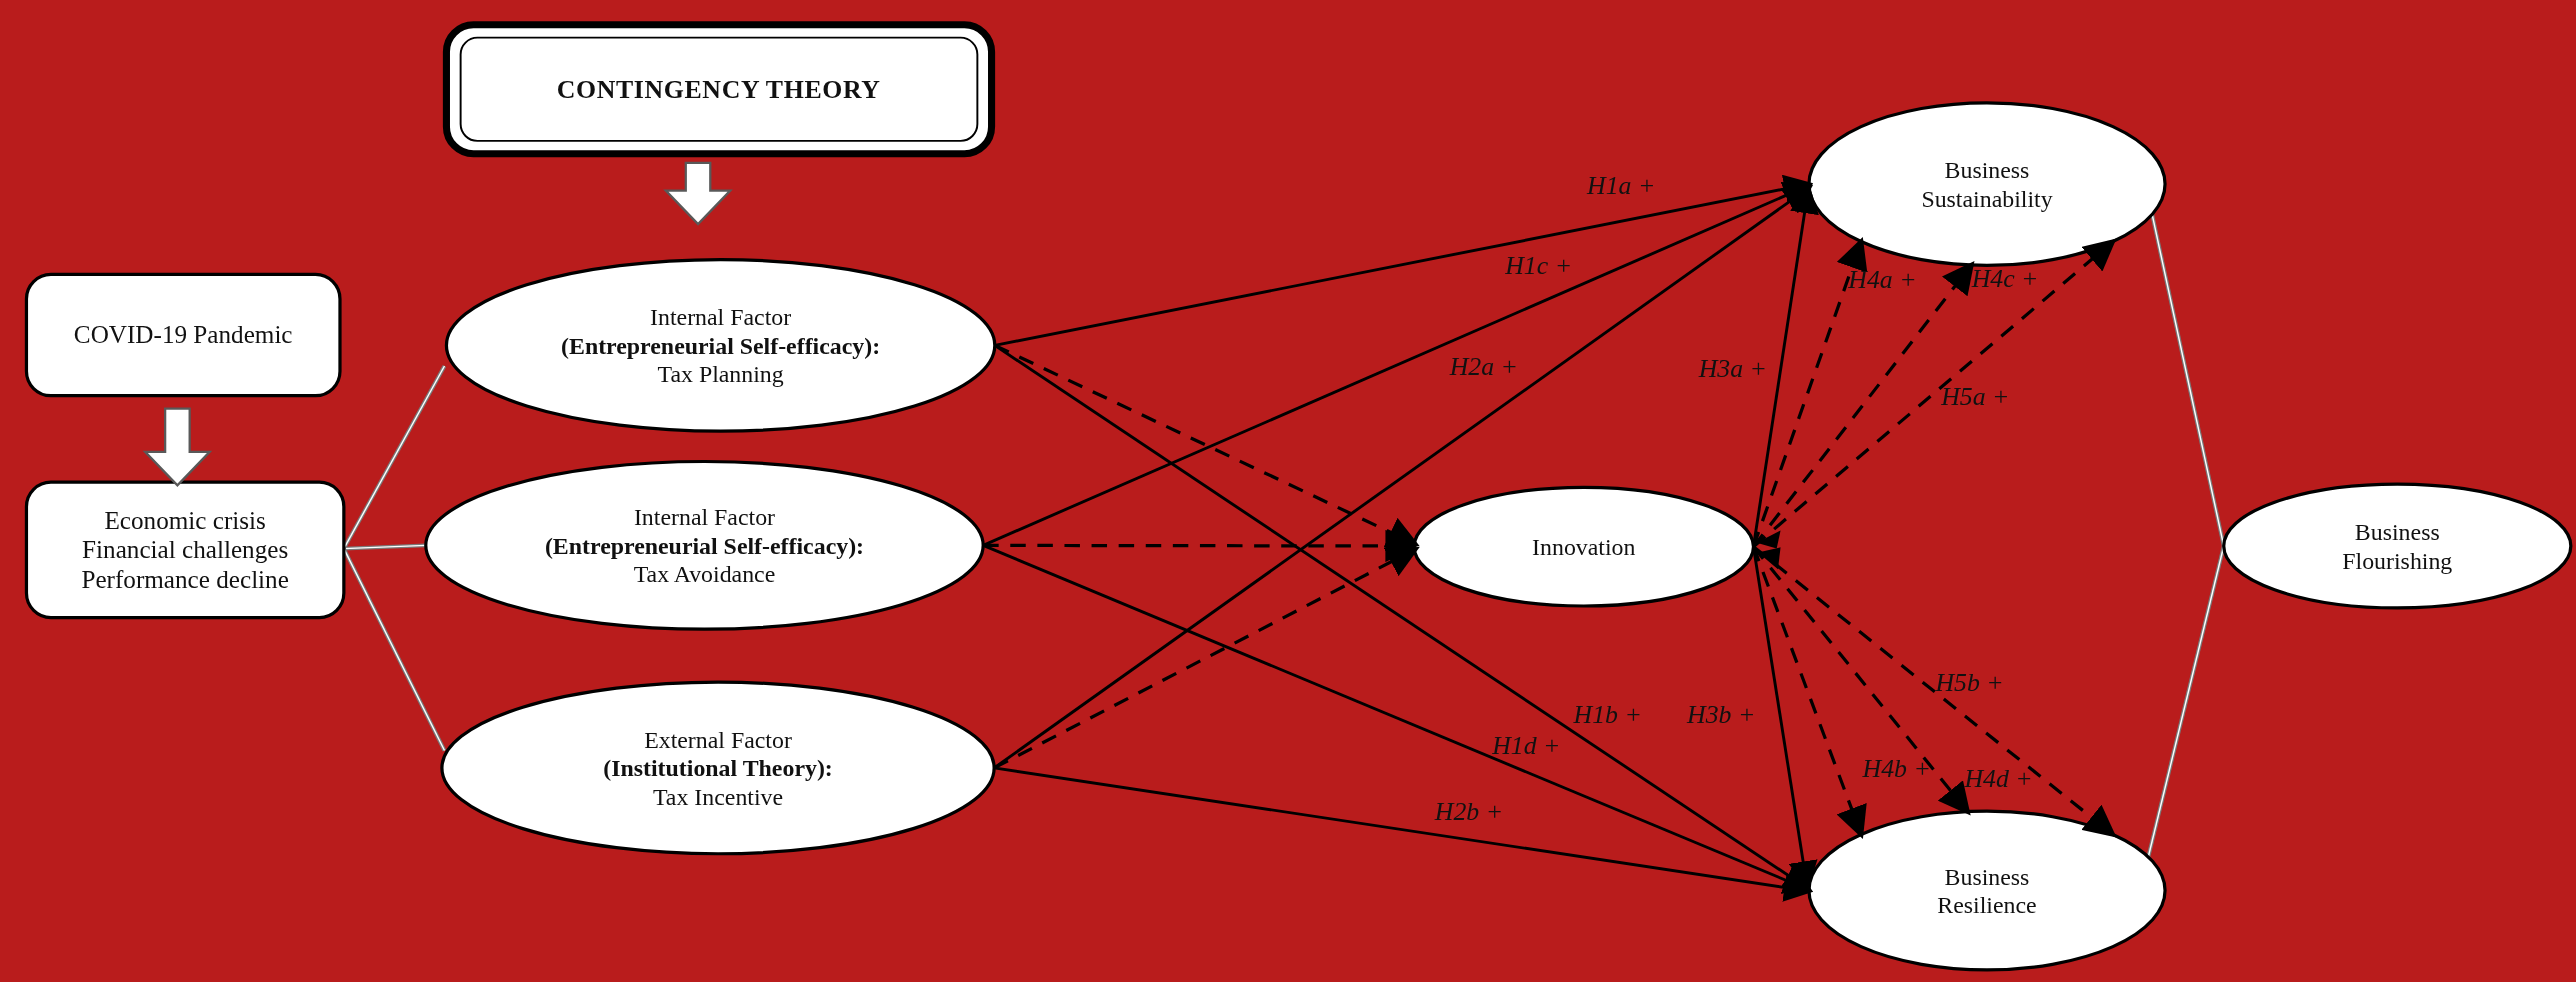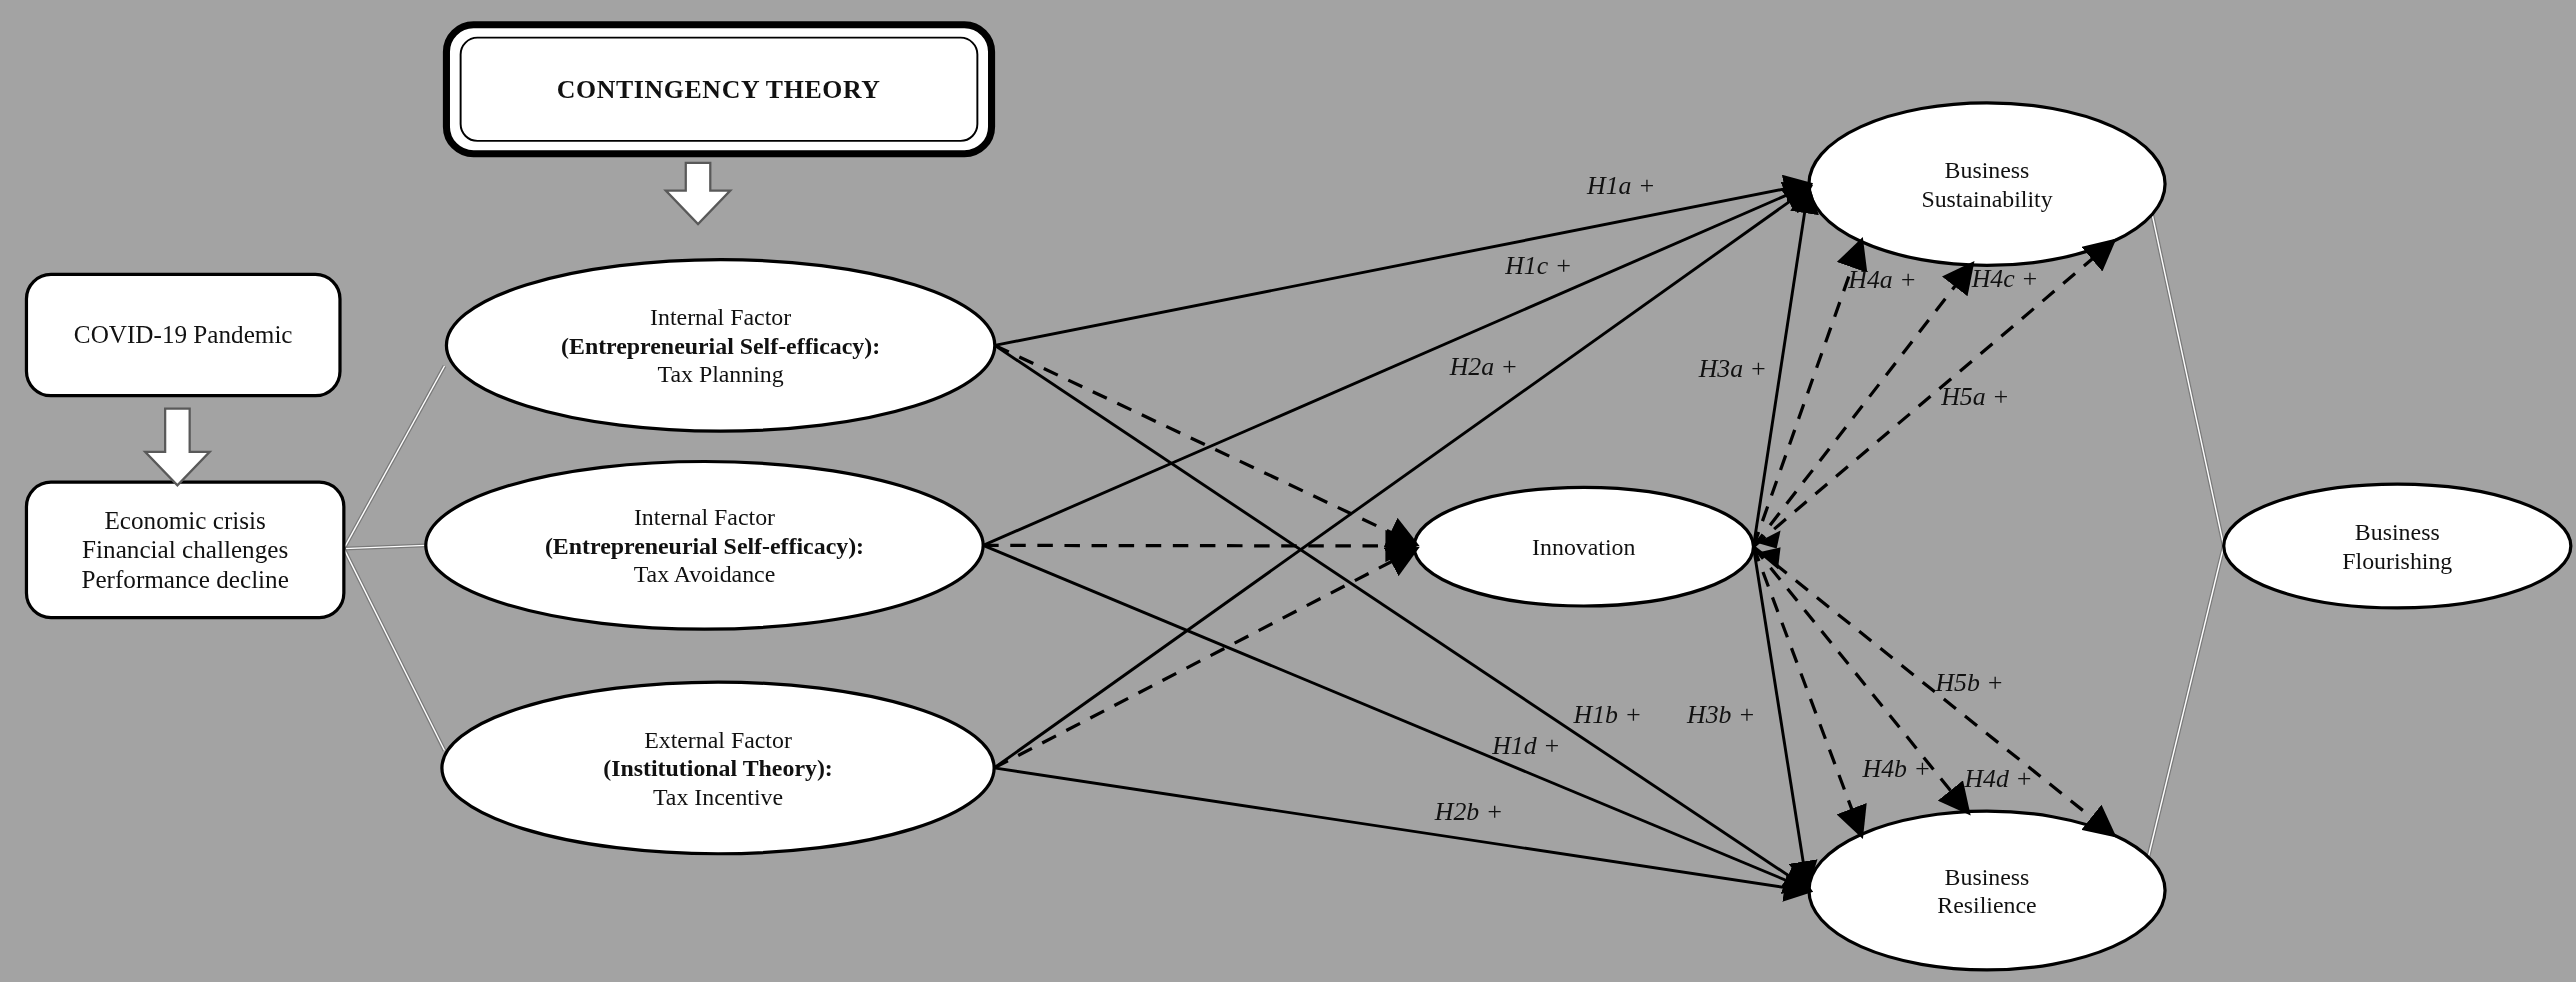--- a/index.html
+++ b/index.html
@@ -1,16 +1,16 @@
 <!DOCTYPE html>
 <html style="font-size:10.3px"><head>
 <meta charset="utf-8">
 <style>
   html, body { margin: 0; padding: 0; background: #ffffff; }
-  .stage { width: 2576px; height: 983px; position: relative; background: #a3a3a3; }
+  .stage { width: 2576px; height: 983px; position: relative; background: #b91c1c; }
   svg { display: block; }
 
   text { text-anchor: middle; fill: #111111; }
   .t-title { font-family: "Liberation Serif", serif; font-weight: bold; font-size: 40px; letter-spacing: 1px; }
   .t-box   { font-family: "Liberation Serif", serif; font-size: 39px; }
   .t-node  { font-family: "Liberation Serif", serif; font-size: 37px; }
   .t-bold  { font-weight: bold; }
   .t-hyp   { font-family: "Liberation Serif", serif; font-style: italic; font-size: 40px; }
 
   .shape       { fill: #ffffff; stroke: #000000; stroke-width: 5; }

